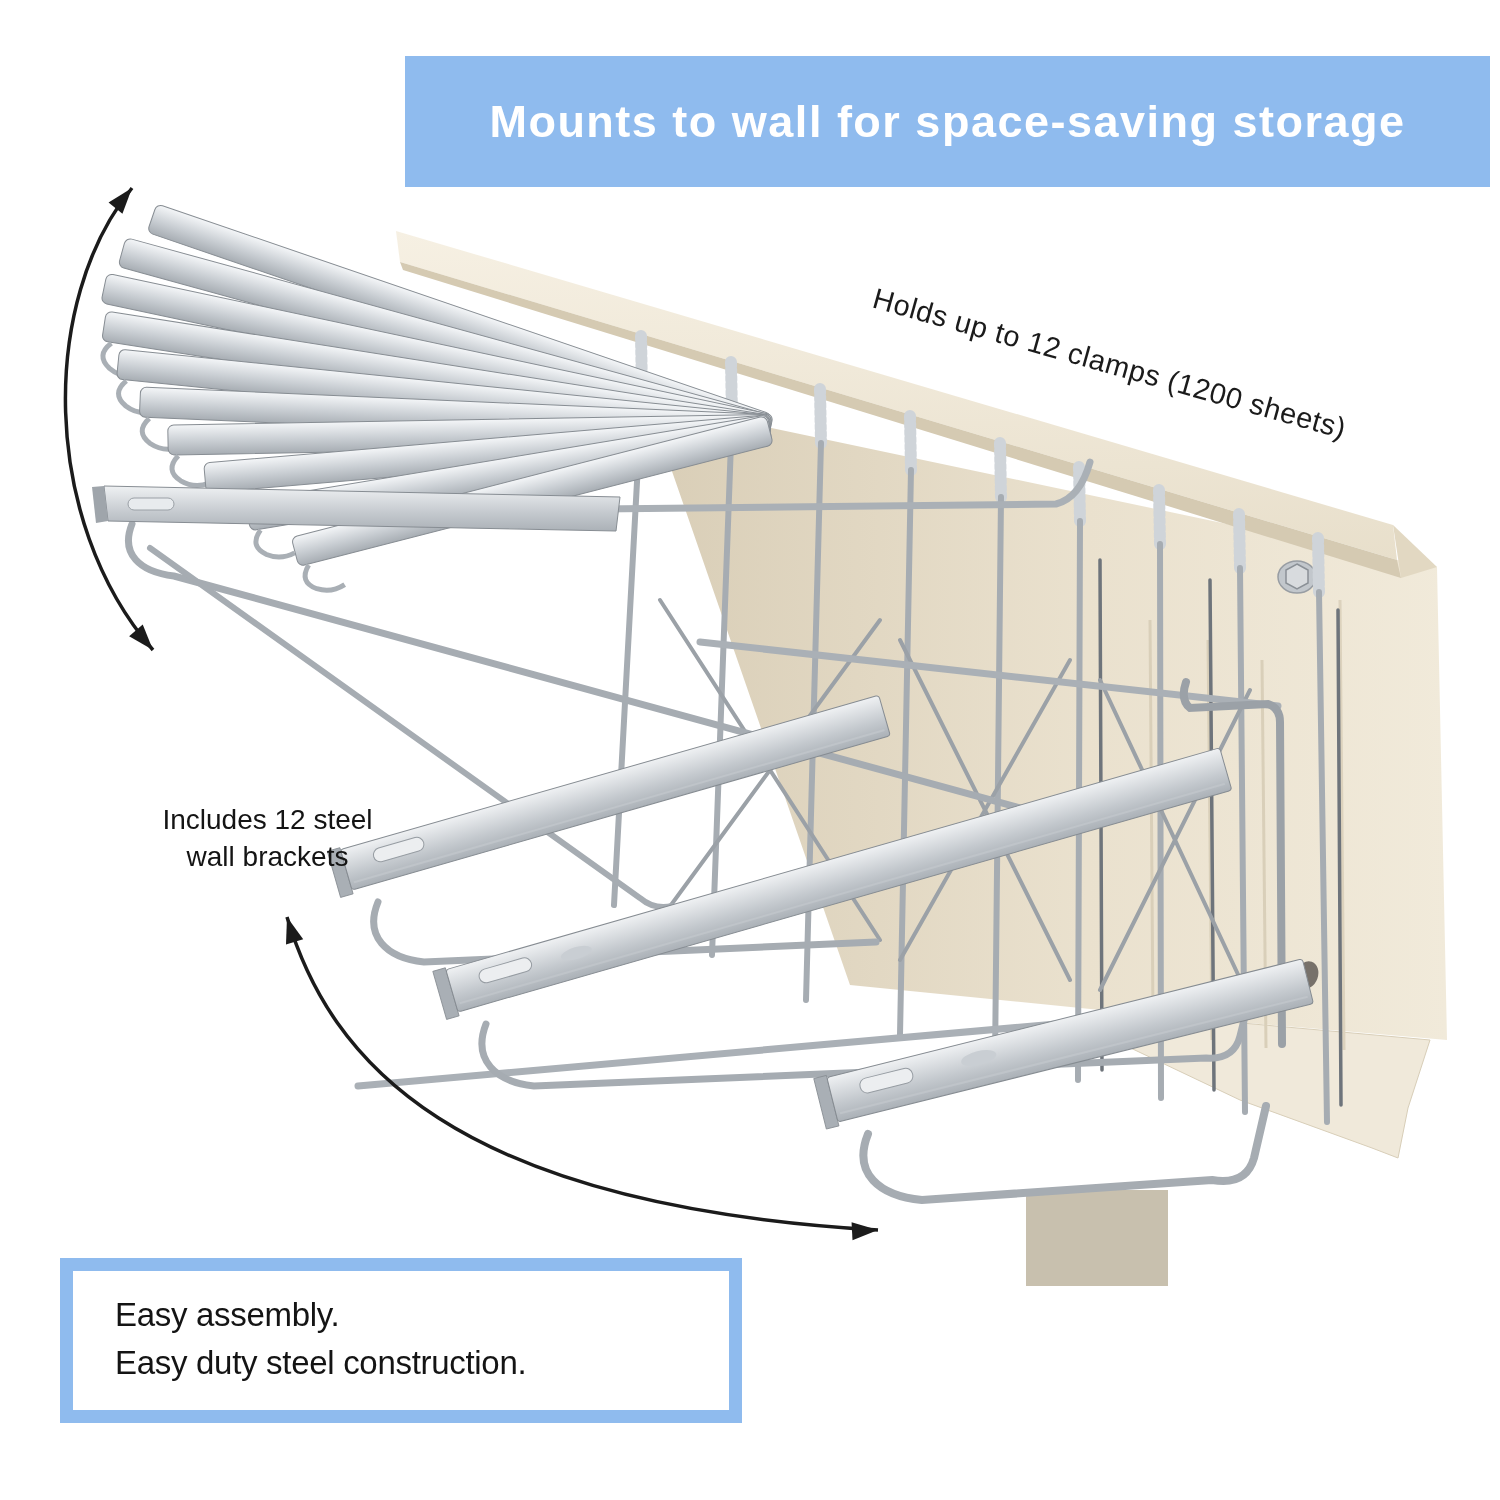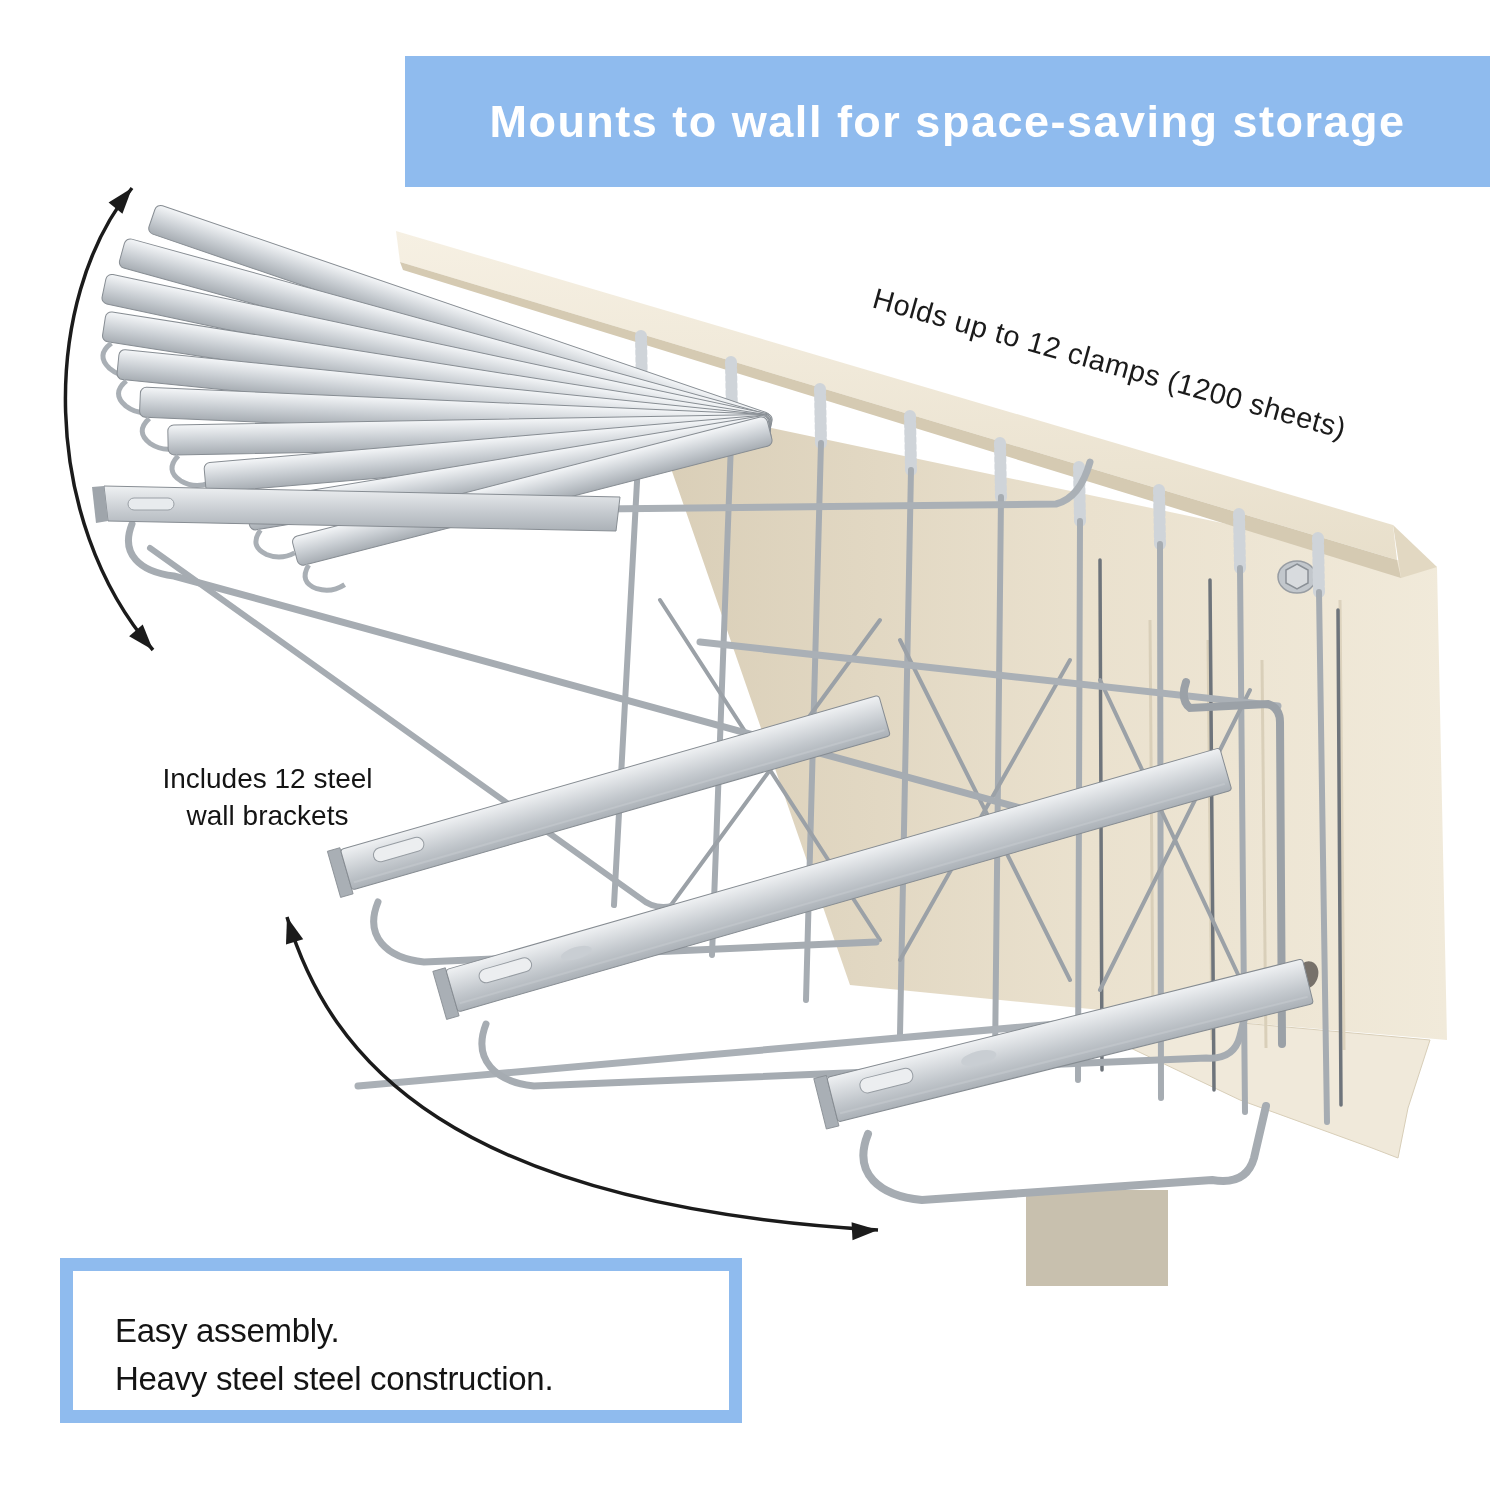--- a/index.html
+++ b/index.html
@@ -4,25 +4,25 @@
 <style>
   html,body{margin:0;padding:0;background:#ffffff;}
   #stage{position:relative;width:1500px;height:1500px;background:#ffffff;overflow:hidden;
          font-family:"Liberation Sans", sans-serif;}
   #product-svg{position:absolute;left:0;top:0;width:1500px;height:1500px;}
   .banner{position:absolute;left:405px;top:56px;width:1085px;height:131px;
           background:#8FBBEE;display:flex;align-items:center;justify-content:center;}
   .banner-text{color:#ffffff;font-size:45px;font-weight:bold;letter-spacing:1.5px;white-space:nowrap;}
   .capacity-label{position:absolute;left:878px;top:282px;transform-origin:0 0;
           transform:rotate(15.6deg);font-size:29px;color:#1b1b1b;white-space:nowrap;letter-spacing:.5px;}
-  .brackets-label{position:absolute;left:155px;top:760px;width:225px;text-align:center;
+  .brackets-label{position:absolute;left:155px;top:801px;width:225px;text-align:center;
           font-size:28px;line-height:37px;color:#141414;}
   .footer-box{position:absolute;left:60px;top:1258px;width:682px;height:165px;
           border:13px solid #8FBBEE;background:#ffffff;box-sizing:border-box;
-          padding:36px 0 0 42px;}
+          padding:20px 0 0 42px;}
   .footer-line{font-size:33px;line-height:48px;color:#141414;letter-spacing:-.3px;white-space:nowrap;}
 </style>
 </head>
 <body>
 
 <div id="stage">
 
   <svg id="product-svg" viewBox="0 0 1500 1500">
     <defs>
       <linearGradient id="gSteel" x1="0" y1="0" x2="0" y2="1">
@@ -212,16 +212,16 @@
 
   <div class="capacity-label">Holds up to 12 clamps (1200 sheets)</div>
 
   <div class="brackets-label">
     <div>Includes 12 steel</div>
     <div>wall brackets</div>
   </div>
 
   <div class="footer-box">
     <div class="footer-line">Easy assembly.</div>
-    <div class="footer-line">Heavy steel steel construction.</div>
+    <div class="footer-line">Easy duty steel construction.</div>
   </div>
 
 </div>
 
 </body></html>

